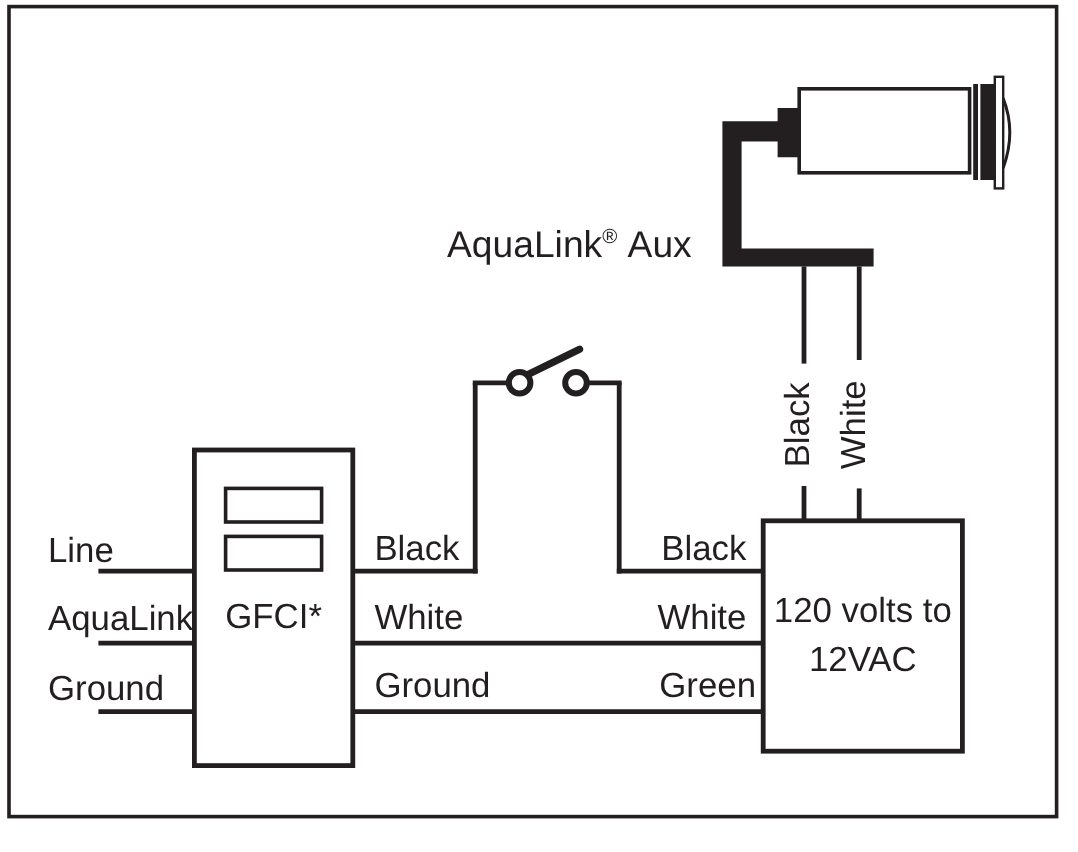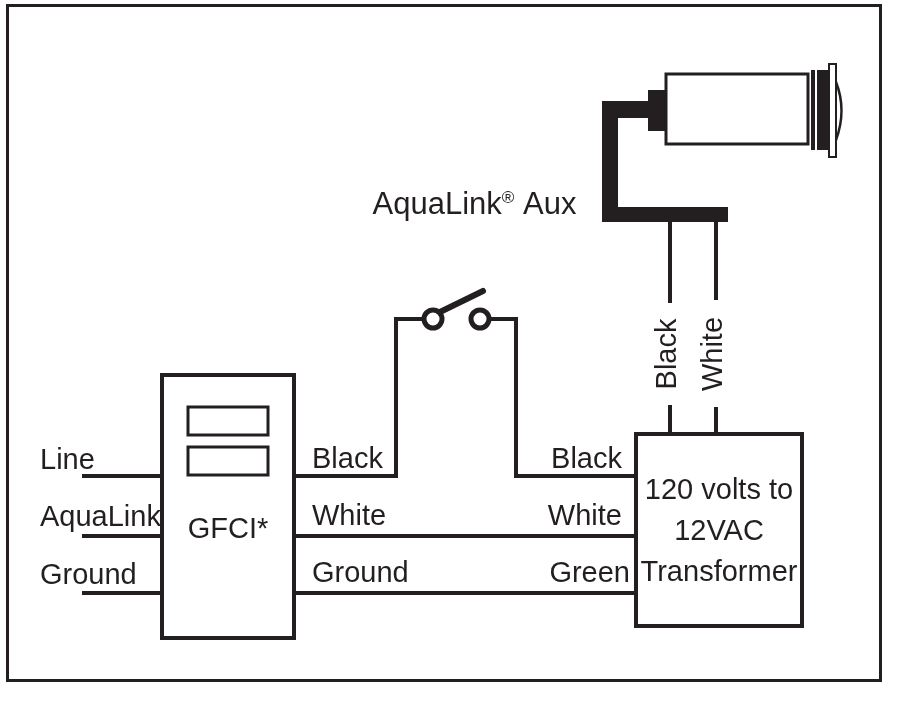--- a/index.html
+++ b/index.html
@@ -77,34 +77,33 @@
     <path d="M716 222 V300" stroke="#231f20" stroke-width="4" fill="none"></path>
     <path d="M716 407 V436" stroke="#231f20" stroke-width="4" fill="none"></path>
 
     <rect x="636" y="434" width="166" height="192" fill="#ffffff" stroke="#231f20" stroke-width="4"></rect>
   </svg>
 
   <div class="lbl" style="left:40px;top:445px;">Line</div>
   <div class="lbl" style="left:40px;top:502px;">AquaLink</div>
   <div class="lbl" style="left:40px;top:560px;">Ground</div>
 
-  <div class="lbl center" style="left:162px;top:514px;width:132px;text-align:center;">GFCI*</div>
+  <div class="lbl center" style="left:162px;top:500px;width:132px;text-align:center;">GFCI*</div>
 
   <div class="lbl" style="left:312px;top:444px;">Black</div>
   <div class="lbl" style="left:312px;top:501px;">White</div>
   <div class="lbl" style="left:312px;top:558px;">Ground</div>
 
   <div class="lbl right-align" style="left:452px;top:444px;width:170px;">Black</div>
   <div class="lbl right-align" style="left:452px;top:501px;width:170px;">White</div>
   <div class="lbl title-line center" style="left:352px;top:188px;width:245px;"><span>AquaLink</span><sup>®</sup>&nbsp;<span>Aux</span></div>
 
   <div class="lbl right-align" style="left:452px;top:558px;width:178px;">Green</div>
 
   <div class="tx-box-text">
     <div>120 volts to</div>
     <div>12VAC</div>
-    <div>Transformer</div>
   </div>
 
   <div class="rot" style="left:666px;top:354px;">Black</div>
   <div class="rot" style="left:712px;top:354px;">White</div>
 
 </div>
 
 </body></html>

